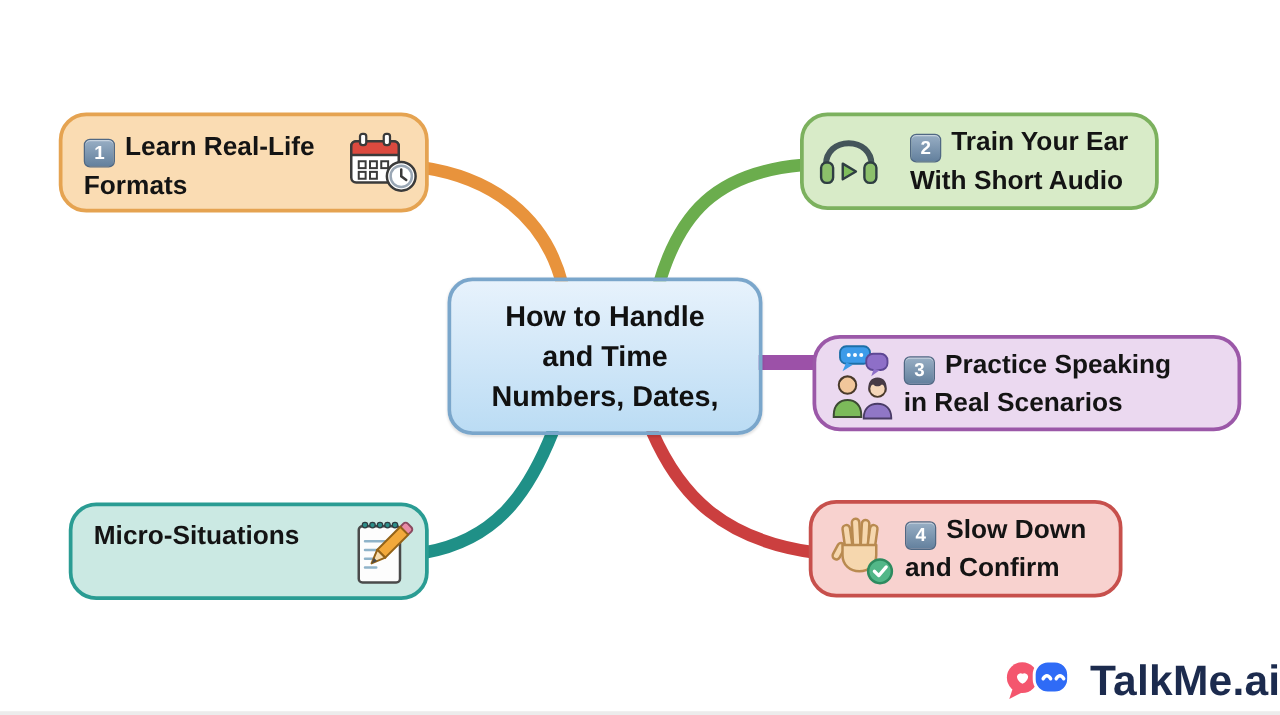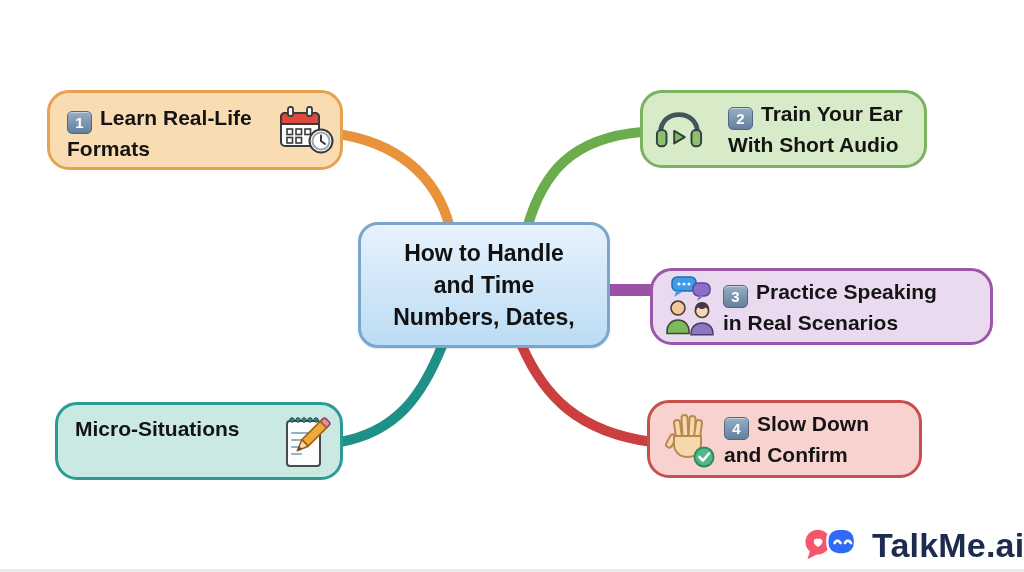--- a/index.html
+++ b/index.html
@@ -32,21 +32,21 @@
   
   .node1 { left:47px; top:90px; width:296px; height:80px; padding:10px 0 0 17px; }
   .node1 .icon-right { position:absolute; right:6px; top:11px; }
   .node5 { left:55px; top:402px; width:288px; height:78px; padding:9px 0 0 17px; }
   .node5 .icon-right { position:absolute; right:8px; top:7px; }
 
   
   .iconleft { display:flex; align-items:center; }
   .node2 { left:640px; top:90px; width:287px; height:78px; padding-left:11px; }
   .node3 { left:650px; top:236px; width:343px; height:77px; padding-left:12px;margin-top:32px; }
-  .node4 { left:647px; top:400px; width:275px; height:78px; padding-left:14px; }
+  .node4 { left:647px; top:400px; width:251px; height:78px; padding-left:14px; }
   .iconleft .icon { flex:0 0 auto; margin-right:8px; display:flex; align-items:center; }
 
   .logo { position:absolute; left:803px; top:524px; display:flex; align-items:center; gap:7px; }
   .logo-text { font-size:34px; font-weight:700; letter-spacing:0.2px; }
 
   .bottom-strip { position:absolute; left:0; bottom:0; width:1024px; height:3px; background:#ECECEC; }
 </style>
 </head>
 <body>
 

